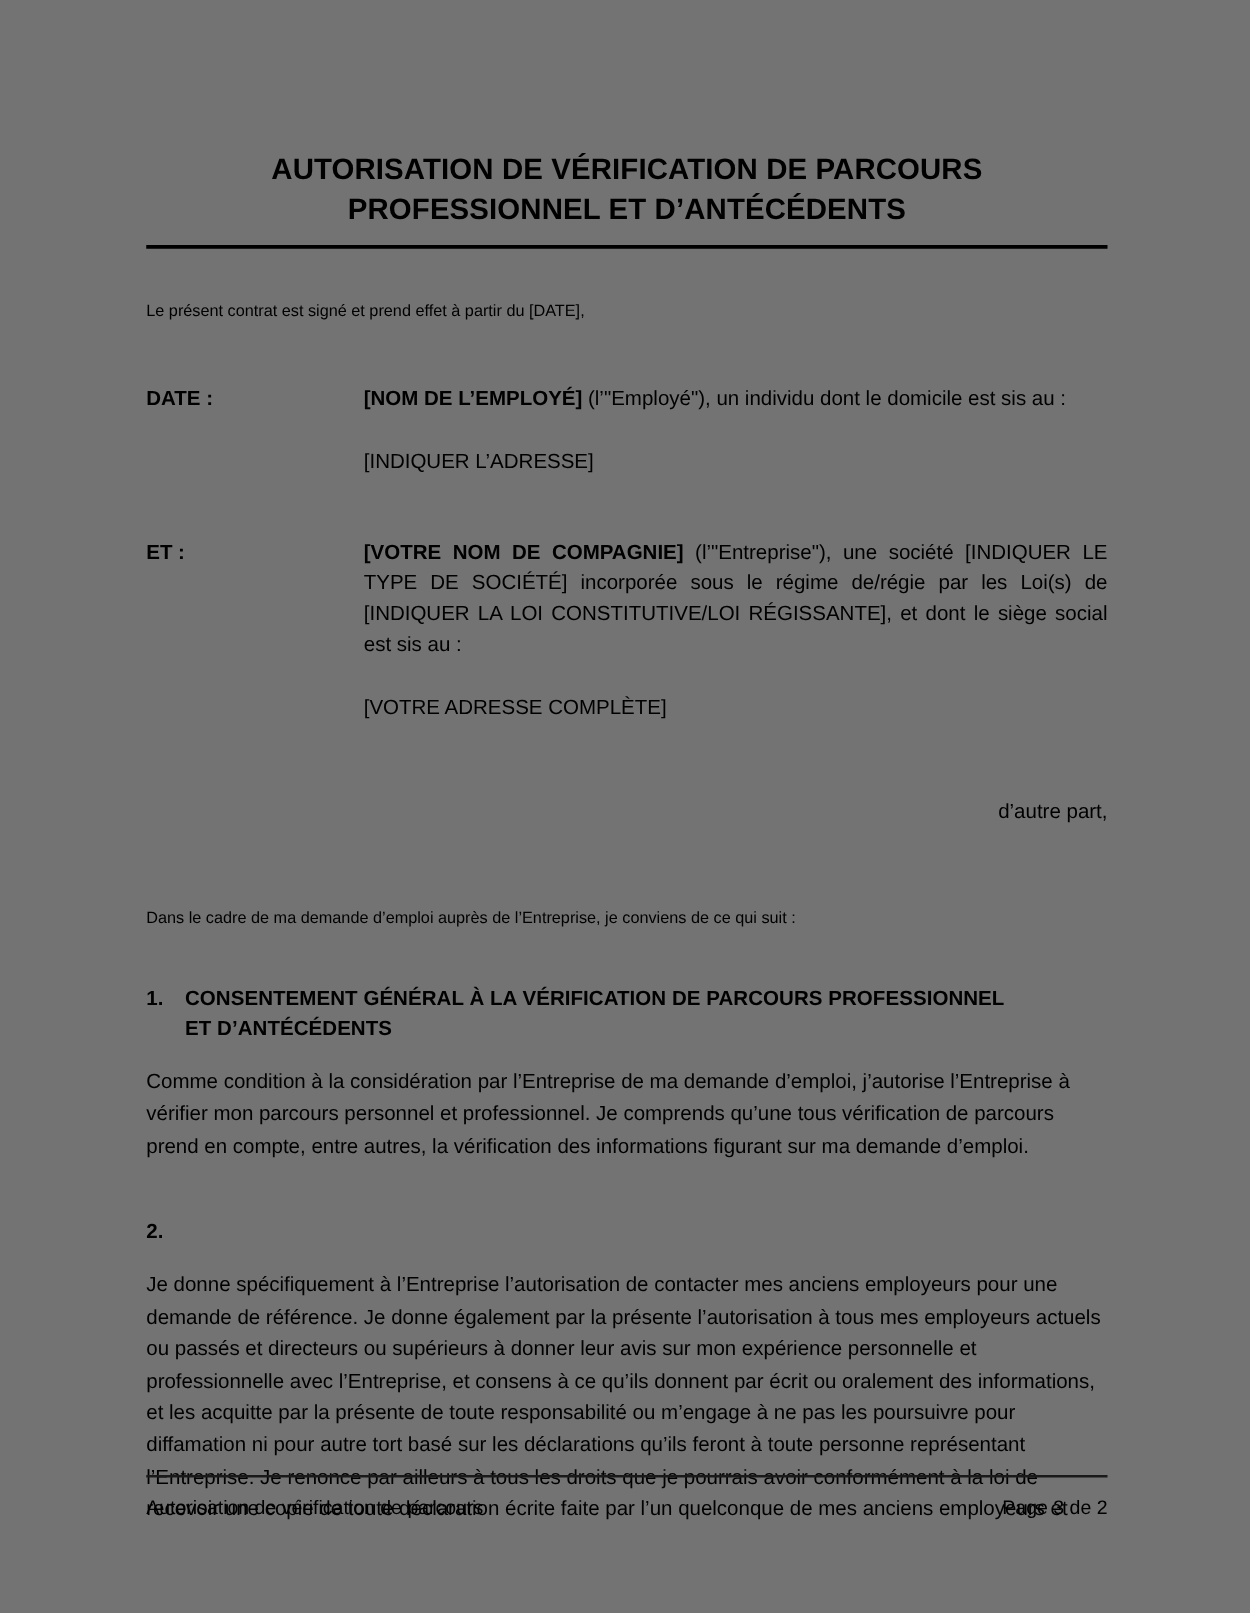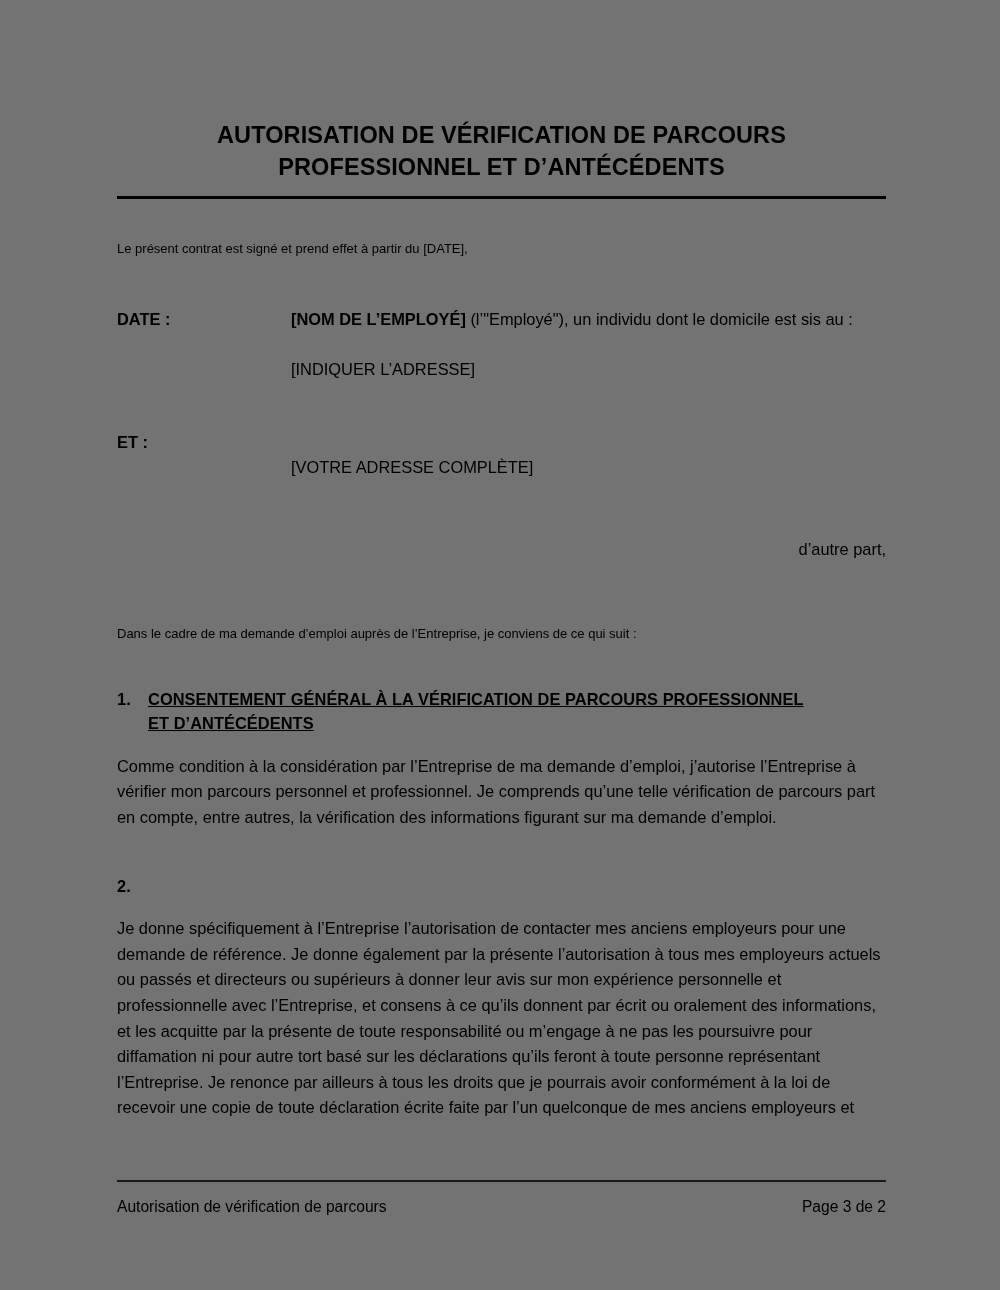--- a/index.html
+++ b/index.html
@@ -103,21 +103,20 @@
     letter-spacing: 0.05px;
   }
   .section-number {
     flex: 0 0 31px;
     font-weight: bold;
   }
   .section-title {
     flex: 1 1 auto;
     font-weight: bold;
     max-width: 680px;
-    text-decoration: underline;
   }
   .section-body {
     margin-top: 18px;
     font-size: 16.4px;
     line-height: 1.56;
     text-align: left;
   }
 
   
   .footer {
@@ -160,34 +159,35 @@
       <div class="party-body">
         <div><b class="strong">[NOM DE L’EMPLOYÉ]</b><span> (l’"Employé"), un individu dont le domicile est sis au :</span></div>
         <div class="addr">[INDIQUER L’ADRESSE]</div>
       </div>
     </div>
 
 
     <div class="party">
       <div class="party-label">ET :</div>
       <div class="party-body justified">
+        <div><b class="strong">[VOTRE NOM DE COMPAGNIE]</b><span> (l’"Entreprise"), une société [INDIQUER LE TYPE DE SOCIÉTÉ] incorporée sous le régime de/régie par les Loi(s) de [INDIQUER LA LOI CONSTITUTIVE/LOI RÉGISSANTE], et dont le siège social est sis au :</span></div>
         <div class="addr">[VOTRE ADRESSE COMPLÈTE]</div>
       </div>
     </div>
 
     <div class="closing second">d’autre part,</div>
 
     <p class="para p-engagement">Dans le cadre de ma demande d’emploi auprès de l’Entreprise, je conviens de ce qui suit :</p>
 
     <div class="section">
       <div class="section-heading">
         <span class="section-number">1.</span>
         <span class="section-title">CONSENTEMENT GÉNÉRAL À LA VÉRIFICATION DE PARCOURS PROFESSIONNEL ET D’ANTÉCÉDENTS</span>
       </div>
-      <p class="section-body">Comme condition à la considération par l’Entreprise de ma demande d’emploi, j’autorise l’Entreprise à vérifier mon parcours personnel et professionnel. Je comprends qu’une telle vérification de parcours part en compte, entre autres, la vérification des informations figurant sur ma demande d’emploi.</p>
+      <p class="section-body">Comme condition à la considération par l’Entreprise de ma demande d’emploi, j’autorise l’Entreprise à vérifier mon parcours personnel et professionnel. Je comprends qu’une tous vérification de parcours prend en compte, entre autres, la vérification des informations figurant sur ma demande d’emploi.</p>
     </div>
 
     <div class="section">
       <div class="section-heading">
         <span class="section-number">2.</span>
       </div>
       <p class="section-body">Je donne spécifiquement à l’Entreprise l’autorisation de contacter mes anciens employeurs pour une demande de référence. Je donne également par la présente l’autorisation à tous mes employeurs actuels ou passés et directeurs ou supérieurs à donner leur avis sur mon expérience personnelle et professionnelle avec l’Entreprise, et consens à ce qu’ils donnent par écrit ou oralement des informations, et les acquitte par la présente de toute responsabilité ou m’engage à ne pas les poursuivre pour diffamation ni pour autre tort basé sur les déclarations qu’ils feront à toute personne représentant l’Entreprise. Je renonce par ailleurs à tous les droits que je pourrais avoir conformément à la loi de recevoir une copie de toute déclaration écrite faite par l’un quelconque de mes anciens employeurs et</p>
     </div>
 
   </div>

